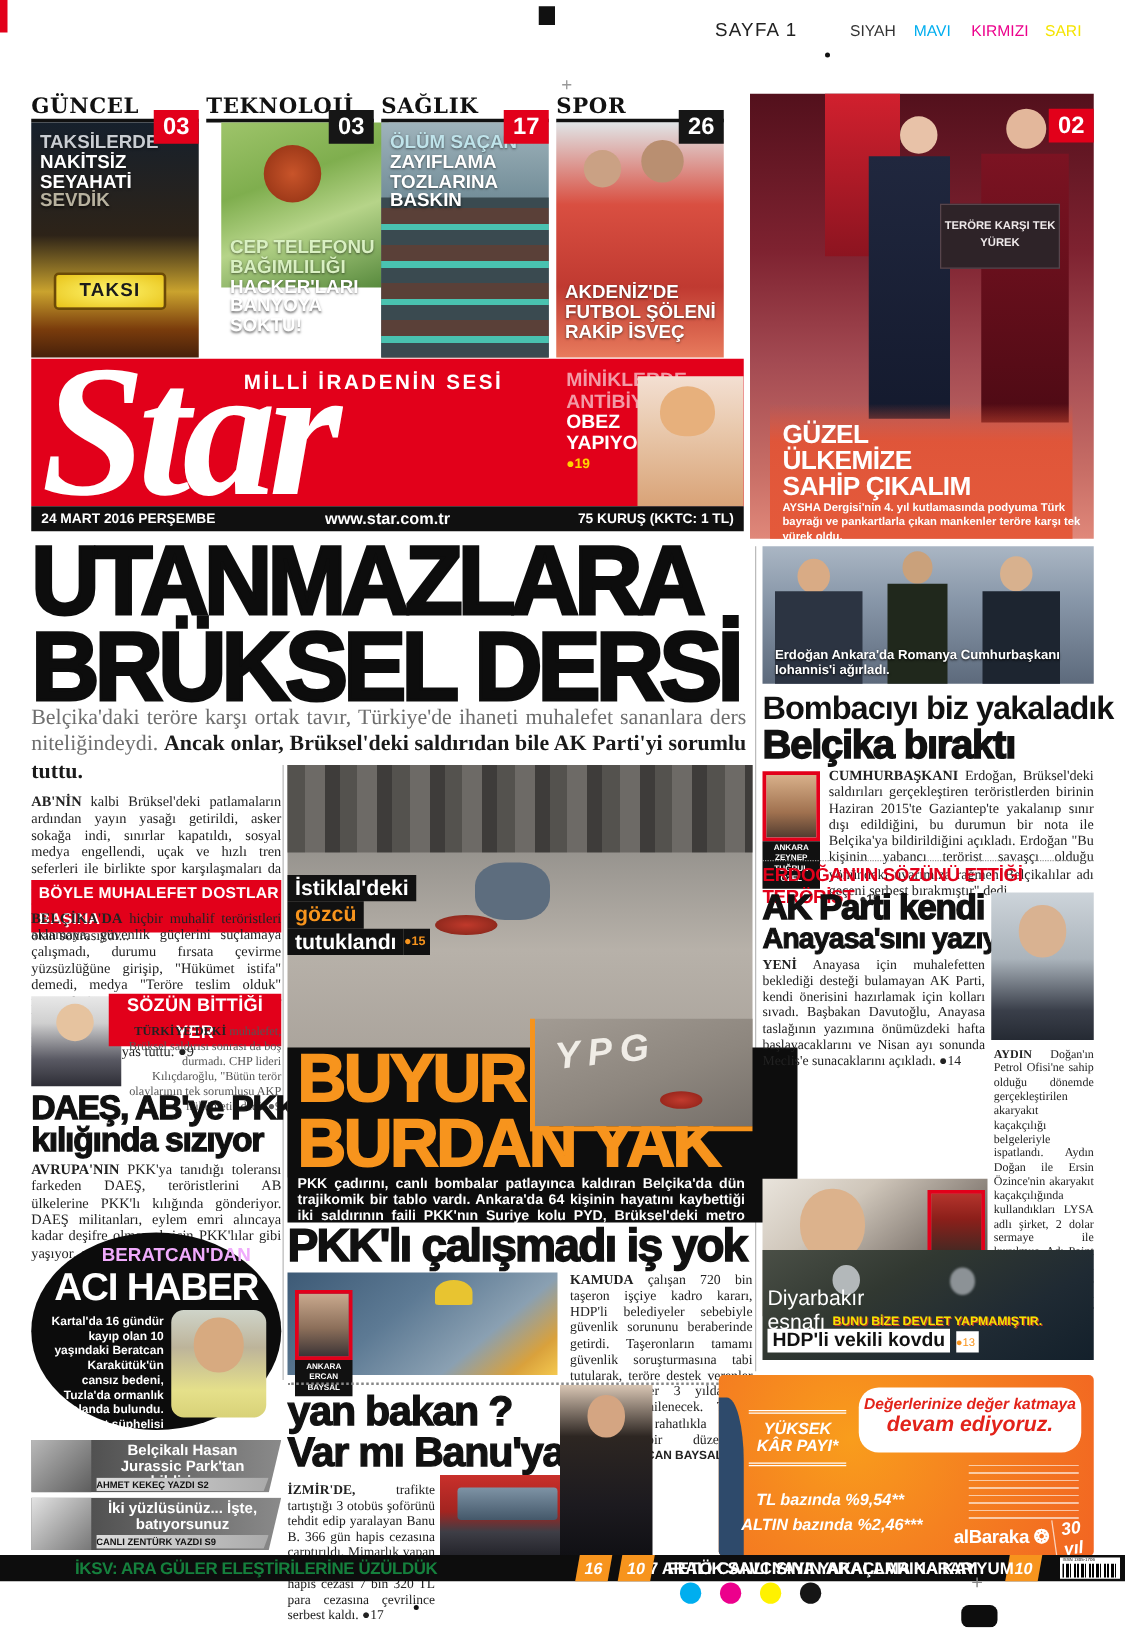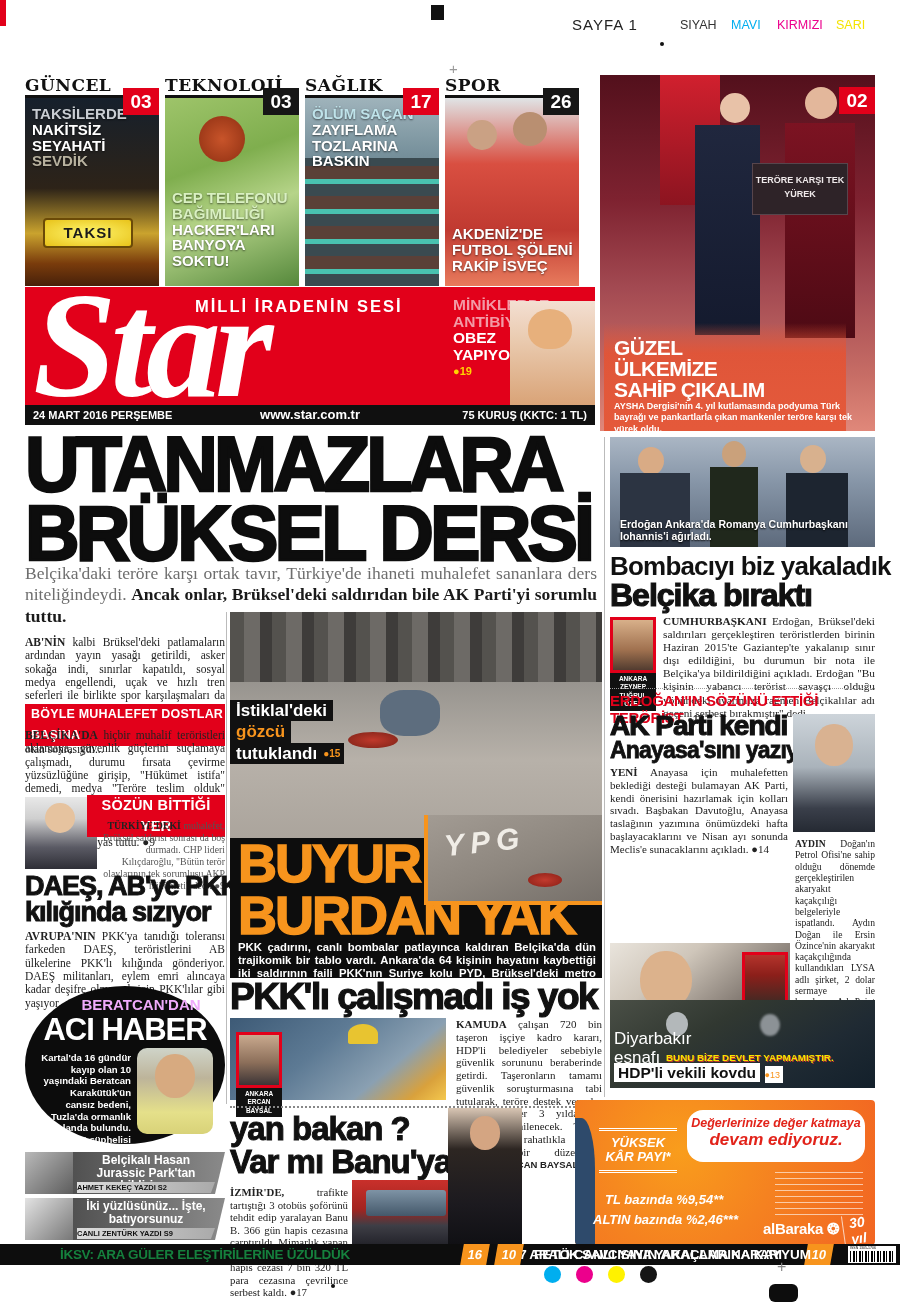--- a/index.html
+++ b/index.html
@@ -66,21 +66,21 @@
         <div>SEYAHATİ</div>
         <div style="color:#b8b29f">SEVDİK</div>
       </div>
       <div class="abs" style="left:18px;top:120px;width:86px;height:26px;background:radial-gradient(#fff66e,#e8c31a);border:2px solid #6b4a07;border-radius:4px;color:#1b1b1b;font-weight:700;font-size:15px;text-align:center;line-height:25px;letter-spacing:1px">TAKSI</div>
     </div>
     <div class="badge" style="right:0;top:13px;background:#e2001a">03</div>
   </div>
 
   <div class="abs" style="left:165px;top:75px;width:134px">
     <div class="sec-head">TEKNOLOJİ</div>
-    <div class="abs ph" style="left:0;top:23px;width:134px;height:188px;background:linear-gradient(160deg,#9ec46a 0%,#7fae4e 35%,#b6d489 60%,#55883b 100%)">
+    <div class="abs ph" style="left:12px;top:23px;width:134px;height:132px;background:linear-gradient(160deg,#9ec46a 0%,#7fae4e 35%,#b6d489 60%,#55883b 100%)">
       <div class="abs" style="left:34px;top:18px;width:46px;height:46px;border-radius:50%;background:radial-gradient(#c8542a,#8e2f12)"></div>
       <div class="teaser-title" style="top:92px">
         <div style="color:#d9f0c2">CEP TELEFONU</div>
         <div style="color:#d9f0c2">BAĞIMLILIĞI</div>
         <div>HACKER'LARI</div>
         <div>BANYOYA</div>
         <div>SOKTU!</div>
       </div>
     </div>
     <div class="badge" style="right:0;top:13px;background:#161616">03</div>
@@ -115,21 +115,21 @@
   </div>
 
   <div class="abs" style="left:600px;top:75px;width:275px;height:356px;background:linear-gradient(180deg,#53101c 0%,#7e2230 35%,#a34a52 60%,#c86e66 85%,#e0887a 100%)">
     <div class="abs" style="left:60px;top:0;width:60px;height:130px;background:linear-gradient(180deg,#d1202e,#8c1420)"></div>
     <div class="abs" style="left:120px;top:18px;width:30px;height:30px;border-radius:50%;background:#e8c2a8"></div>
     <div class="abs" style="left:205px;top:12px;width:32px;height:32px;border-radius:50%;background:#e3b79b"></div>
     <div class="abs" style="left:95px;top:50px;width:65px;height:210px;background:linear-gradient(180deg,#20273e,#141a2e)"></div>
     <div class="abs" style="left:185px;top:48px;width:70px;height:215px;background:linear-gradient(180deg,#7c1322,#4d0a14)"></div>
     <div class="abs" style="left:152px;top:88px;width:96px;height:52px;background:#2e2328;border:1px solid #57454c;color:#efe9ea;font-weight:700;font-size:9px;text-align:center;padding-top:10px;box-sizing:border-box;line-height:1.5">TERÖRE KARŞI TEK YÜREK</div>
     <div class="badge" style="right:0;top:12px;background:#e2001a">02</div>
-    <div class="abs" style="left:4px;bottom:0;width:242px;height:108px;background:linear-gradient(180deg,rgba(222,80,52,0) 0%,rgba(226,84,54,.92) 28%,#e4593a 100%)">
+    <div class="abs" style="left:16px;bottom:0;width:242px;height:108px;background:linear-gradient(180deg,rgba(222,80,52,0) 0%,rgba(226,84,54,.92) 28%,#e4593a 100%)">
       <div class="abs" style="left:10px;top:14px;color:#fff;font-weight:700;font-size:21px;line-height:1.0;letter-spacing:-.5px">
         <div>GÜZEL</div>
         <div>ÜLKEMİZE</div>
         <div>SAHİP ÇIKALIM</div>
       </div>
       <div class="abs" style="left:10px;top:78px;width:255px;color:#fff;font-weight:700;font-size:9px;line-height:1.25">AYSHA Dergisi'nin 4. yıl kutlamasında podyuma Türk bayrağı ve pankartlarla çıkan mankenler teröre karşı tek yürek oldu.</div>
     </div>
   </div>
 
   <div class="abs" style="left:25px;top:287px;width:570px;height:118px;background:#e2001a;overflow:hidden">
@@ -216,21 +216,21 @@
     <div class="abs" style="left:0;top:0;width:372px;height:70px;background:repeating-linear-gradient(90deg,#54524e 0 14px,#6d6a66 14px 30px,#3e3c3a 30px 42px)"></div>
     <div class="abs" style="left:150px;top:78px;width:60px;height:46px;border-radius:40%;background:#5d6d7e"></div>
     <div class="abs" style="left:118px;top:120px;width:50px;height:16px;border-radius:50%;background:radial-gradient(#c0392b,#7d2318)"></div>
   </div>
   <div class="abs" style="left:230px;top:700px;line-height:1.02">
     <div><span style="background:#111;color:#fff;font-weight:700;font-size:17px;padding:2px 6px;display:inline-block">İstiklal'deki</span></div>
     <div><span style="background:#111;color:#f7941d;font-weight:700;font-size:17px;padding:2px 6px;display:inline-block">gözcü</span></div>
     <div><span style="background:#111;color:#fff;font-weight:700;font-size:17px;padding:2px 6px;display:inline-block">tutuklandı</span><span style="background:#111;color:#f7941d;font-weight:700;font-size:10px;padding:6px 4px 5px 0;display:inline-block;vertical-align:bottom">●15</span></div>
   </div>
 
-  <div class="abs" style="left:230px;top:838px;width:372px;height:140px;background:#0d0d0d">
+  <div class="abs" style="left:230px;top:838px;width:408px;height:140px;background:#0d0d0d">
     <div class="abs orange-head" style="left:8px;top:0px;font-size:54px;line-height:.95">BUYUR</div>
     <div class="abs orange-head" style="left:8px;top:52px;font-size:54px;line-height:.95">BURDAN YAK</div>
     <div class="abs" style="left:8px;top:103px;width:358px;color:#fff;font-weight:700;font-size:11.3px;line-height:1.13;text-align:justify">PKK çadırını, canlı bombalar patlayınca kaldıran Belçika'da dün trajikomik bir tablo vardı. Ankara'da 64 kişinin hayatını kaybettiği iki saldırının faili PKK'nın Suriye kolu PYD, Brüksel'deki metro istasyonu önünde mum yakıp, terörü lanetledi (!) ●9</div>
   </div>
   <div class="abs" style="left:424px;top:815px;width:178px;height:90px;background:linear-gradient(160deg,#a29b93 0%,#8d867e 55%,#76706a 100%);border-left:4px solid #f7941d;border-bottom:4px solid #f7941d;box-sizing:border-box">
     <div class="abs" style="left:16px;top:10px;color:#f5f2ec;font-style:italic;font-weight:700;font-size:30px;letter-spacing:6px;transform:rotate(-6deg);opacity:.95">YPG</div>
     <div class="abs" style="left:100px;top:58px;width:34px;height:14px;border-radius:50%;background:radial-gradient(#c23b2e,#8a1f16)"></div>
   </div>
 
   <div class="abs" style="left:230px;top:976px;width:372px;font-weight:700;font-size:37px;letter-spacing:-1.5px;-webkit-text-stroke:1.2px #111">PKK'lı çalışmadı iş yok</div>

